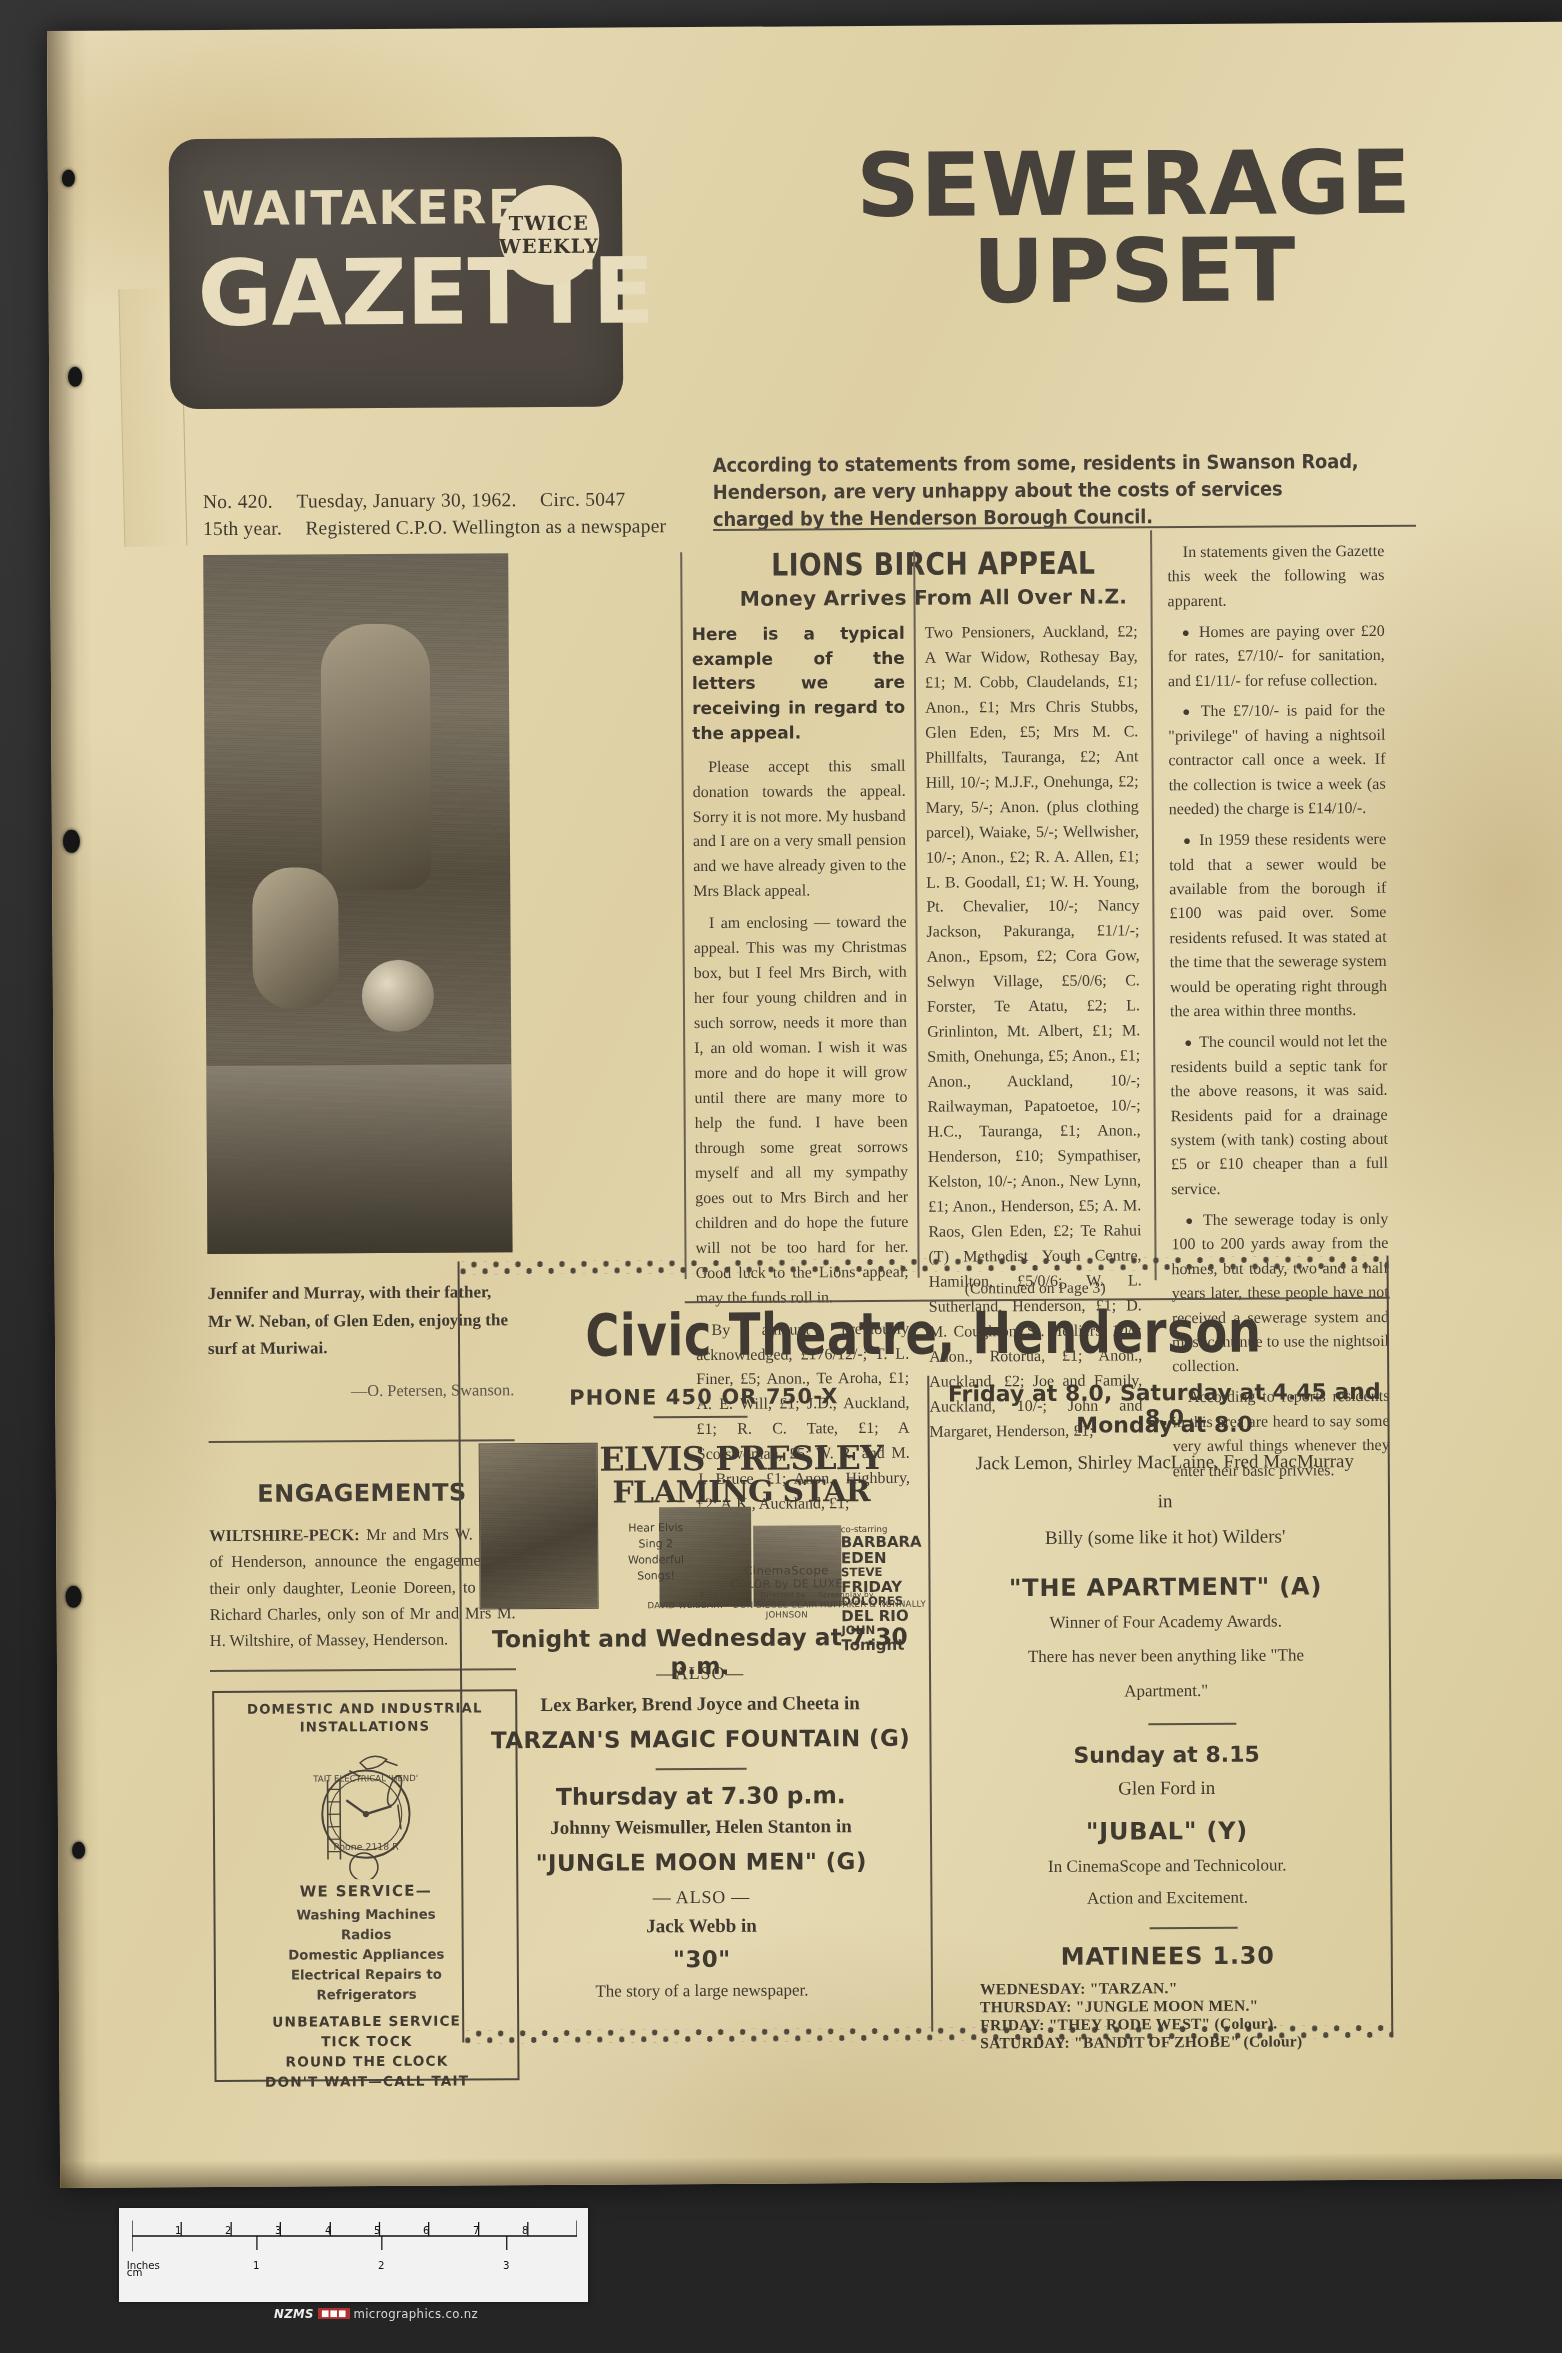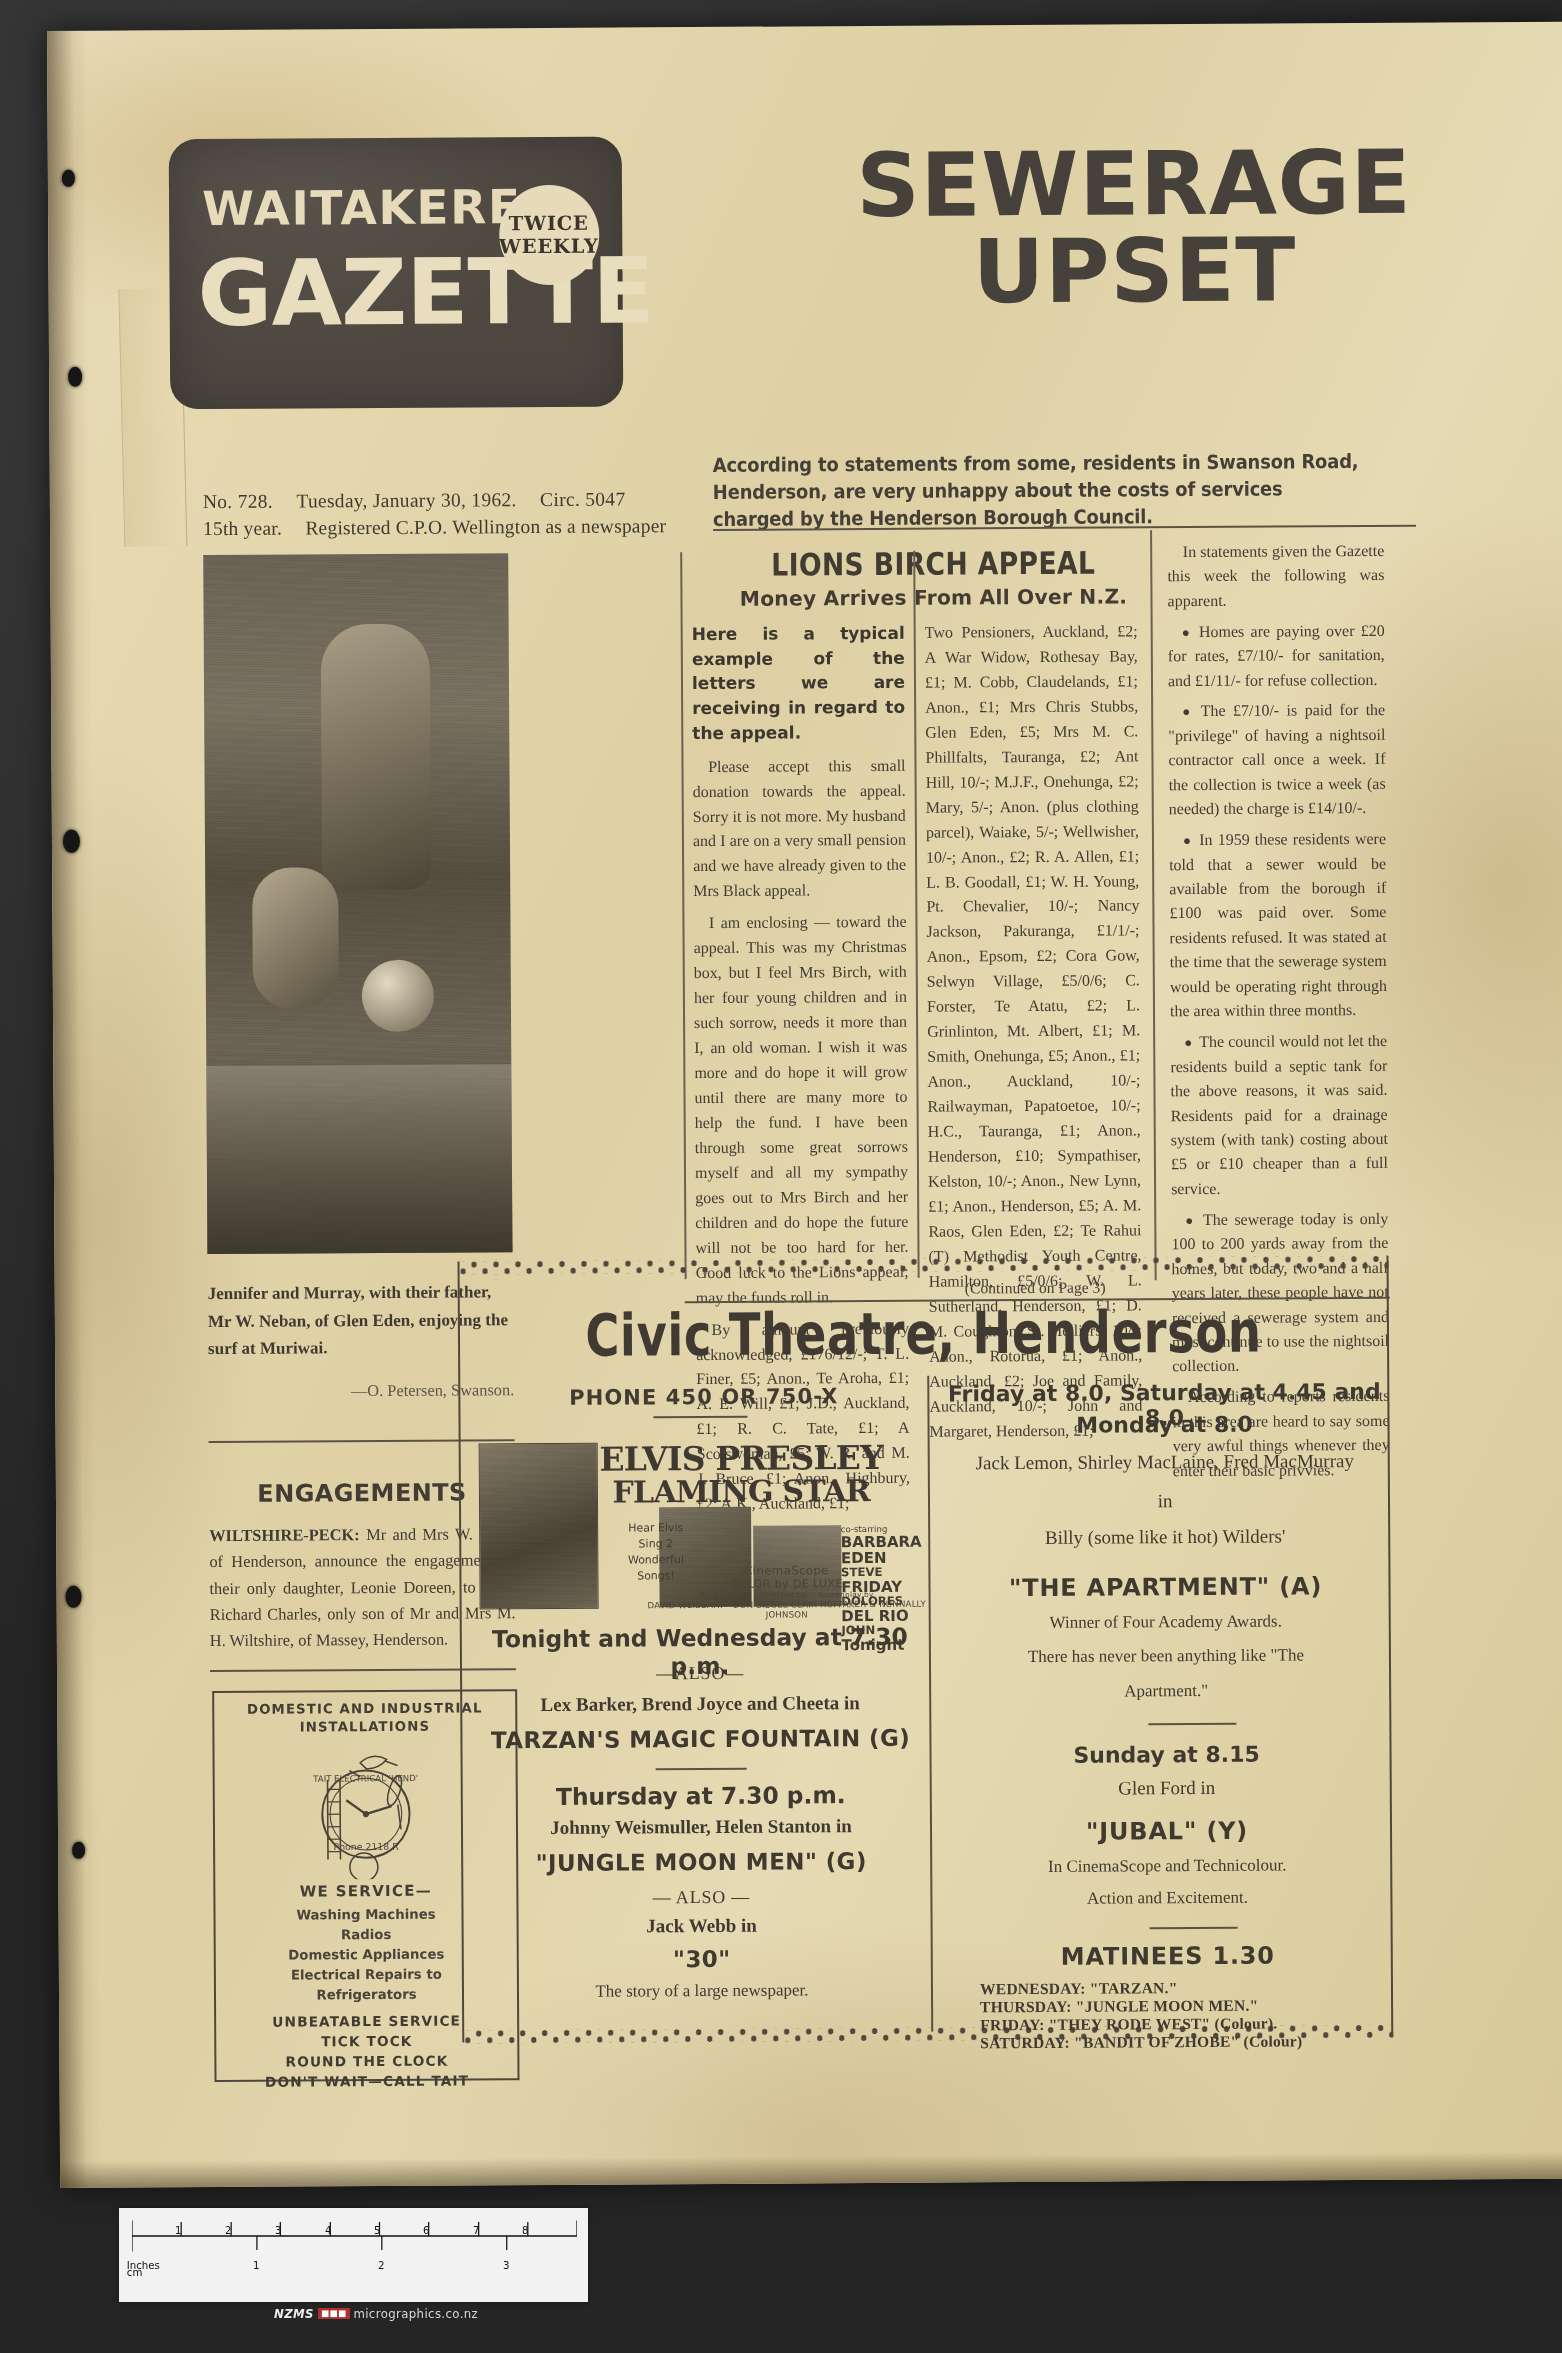--- a/index.html
+++ b/index.html
@@ -228,21 +228,21 @@
   <div id="nameplate">
     <div id="np-waitakere">WAITAKERE</div>
     <div id="np-gazette">GAZETTE</div>
     <div id="np-badge">
       <span>TWICE</span>
       <span>WEEKLY</span>
     </div>
   </div>
 
   <div class="mast-line" id="mast-l1">
-    <span>No. 728.</span><span class="mgap"></span><span>Tuesday, January 30, 1962.</span><span class="mgap"></span><span>Circ. 5047</span>
+    <span>No. 420.</span><span class="mgap"></span><span>Tuesday, January 30, 1962.</span><span class="mgap"></span><span>Circ. 5047</span>
   </div>
   <div class="mast-line" id="mast-l2">
     <span>15th year.</span><span class="mgap"></span><span>Registered C.P.O. Wellington as a newspaper</span>
   </div>
 
   <div id="headline">
     <div id="hl1">SEWERAGE</div>
     <div id="hl2">UPSET</div>
   </div>
   <div id="subhead">According to statements from some, residents in Swanson Road, Henderson, are very unhappy about the costs of services charged by the Henderson Borough Council.</div>

